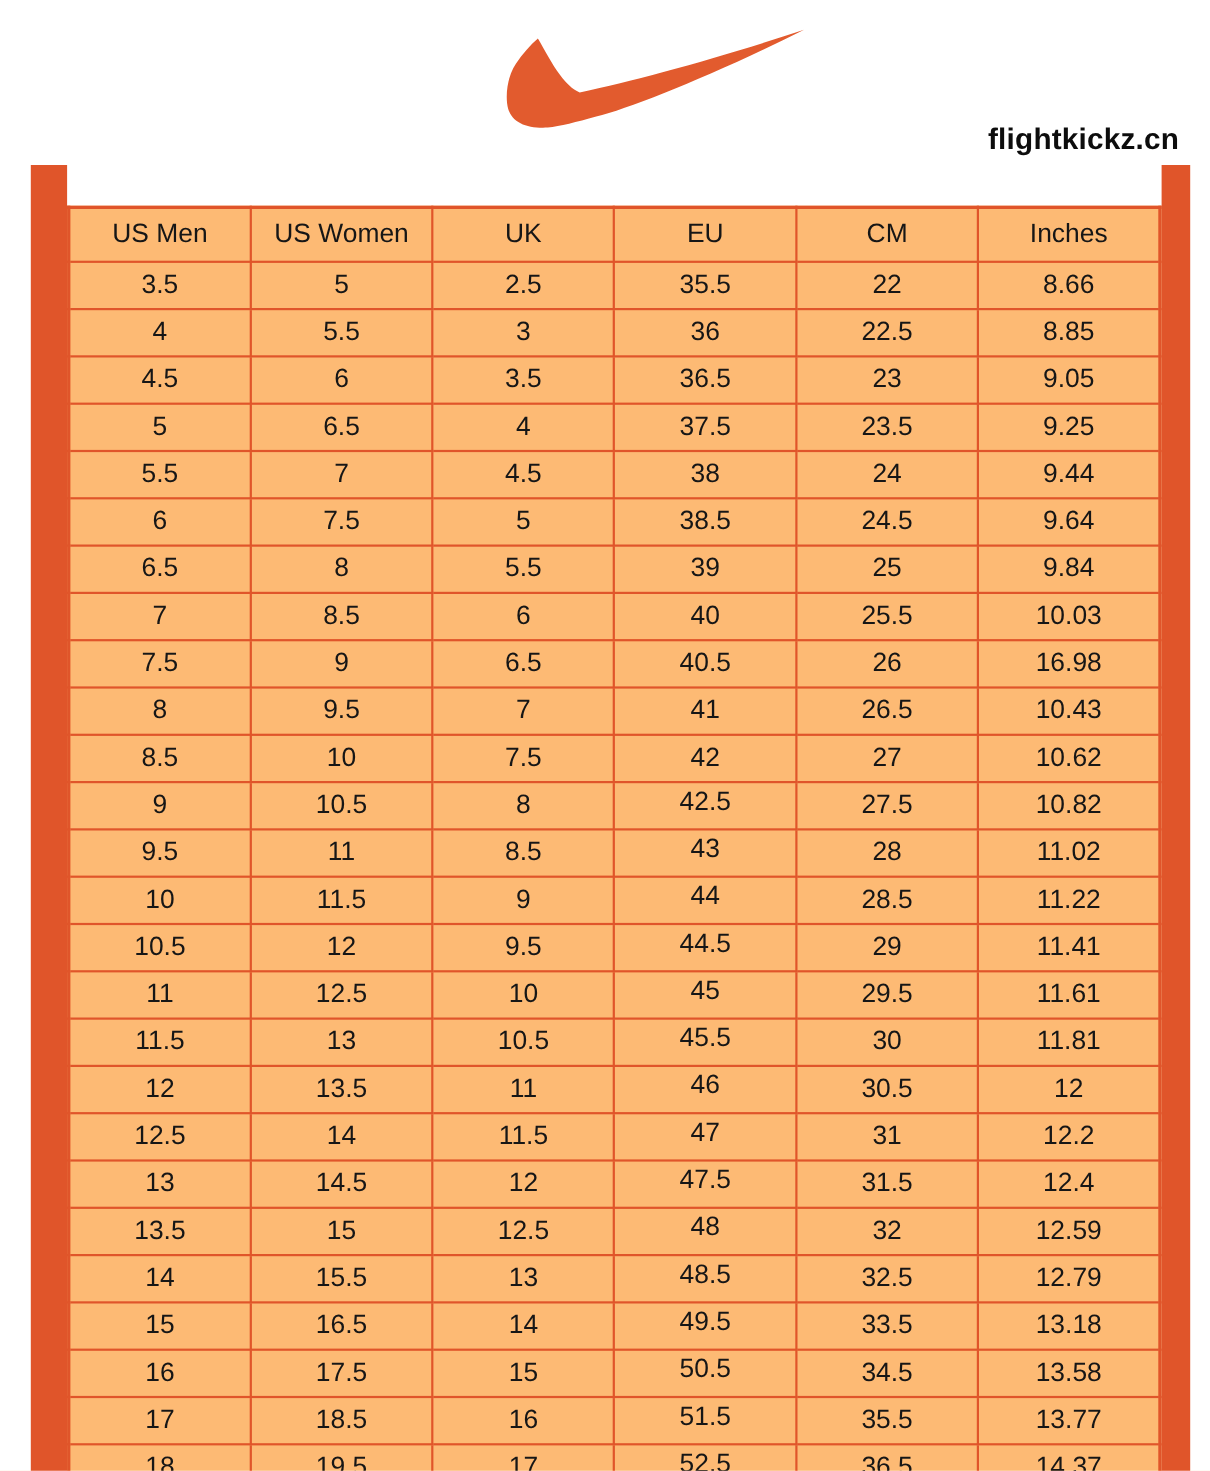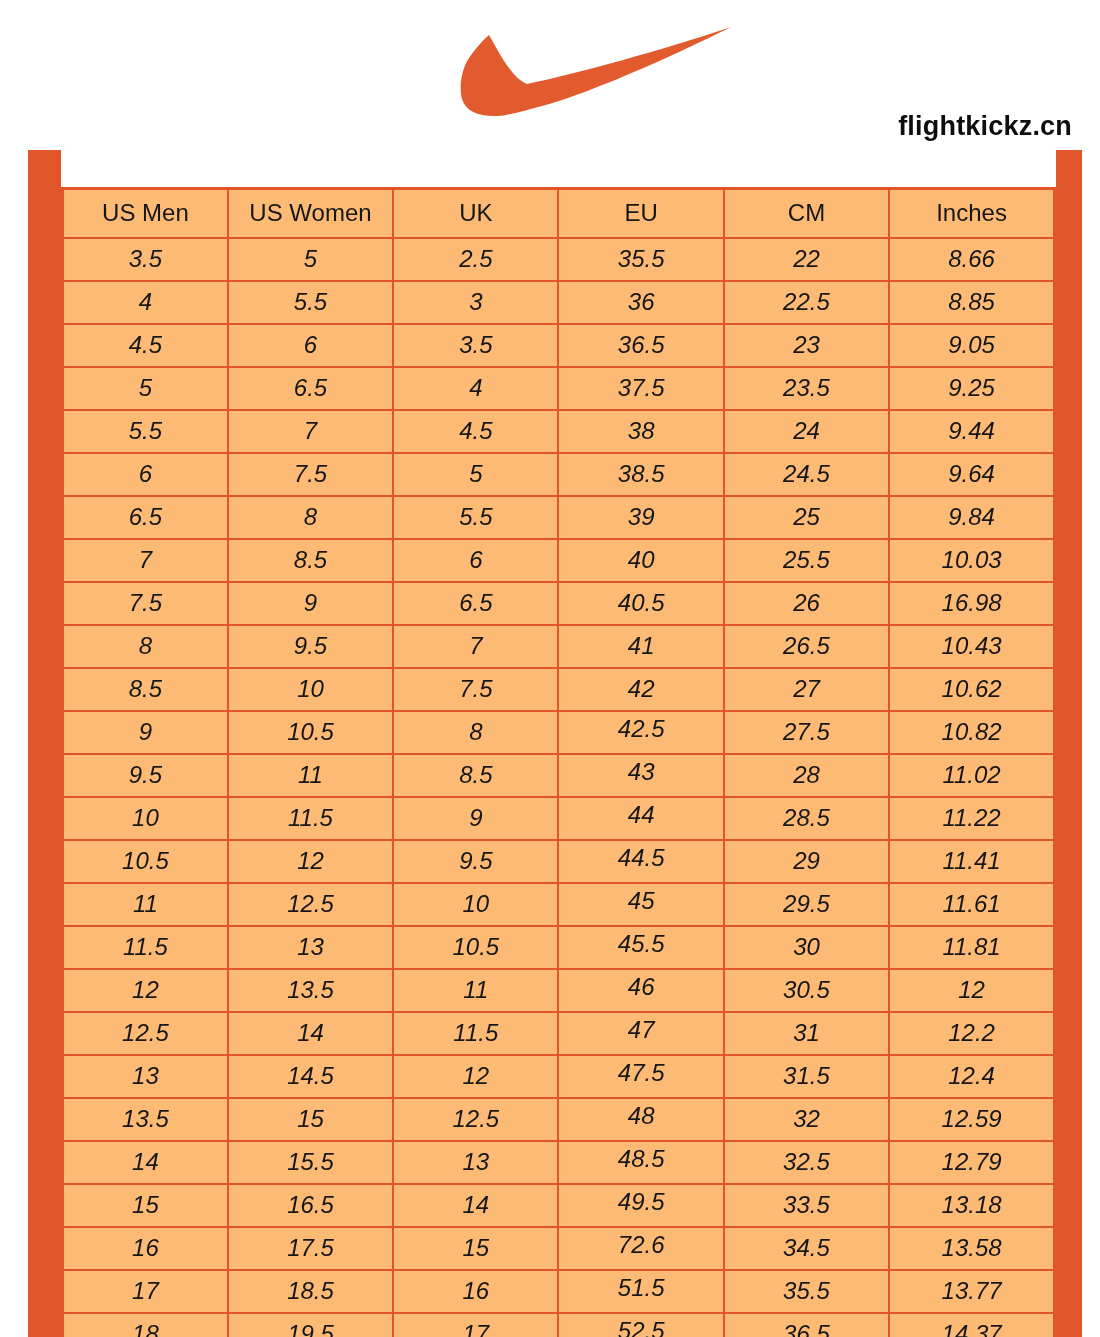--- a/index.html
+++ b/index.html
@@ -50,21 +50,21 @@
   table.size-table td {
     border: 2px solid var(--accent);
     text-align: center;
     font-size: 24px;
     font-weight: normal;
     color: var(--text);
     padding: 0;
     line-height: 1.15;
   }
   table.size-table thead tr { height: 49px; }
-  table.size-table tbody tr { height: 43px; font-style: italic; }
+  table.size-table tbody tr { height: 43px; }
   table.size-table td { vertical-align: middle; }
   table.size-table td.raised { vertical-align: top; padding-top: 3px; }
 </style>
 </head>
 <body>
 
 <div class="page">
 
   <svg class="swoosh" viewBox="0 0 280 94" aria-hidden="true">
     <path d="M 35 9
@@ -275,21 +275,21 @@
             <td>16.5</td>
             <td>14</td>
             <td class="raised">49.5</td>
             <td>33.5</td>
             <td>13.18</td>
           </tr>
           <tr>
             <td>16</td>
             <td>17.5</td>
             <td>15</td>
-            <td class="raised">72.6</td>
+            <td class="raised">50.5</td>
             <td>34.5</td>
             <td>13.58</td>
           </tr>
           <tr>
             <td>17</td>
             <td>18.5</td>
             <td>16</td>
             <td class="raised">51.5</td>
             <td>35.5</td>
             <td>13.77</td>

